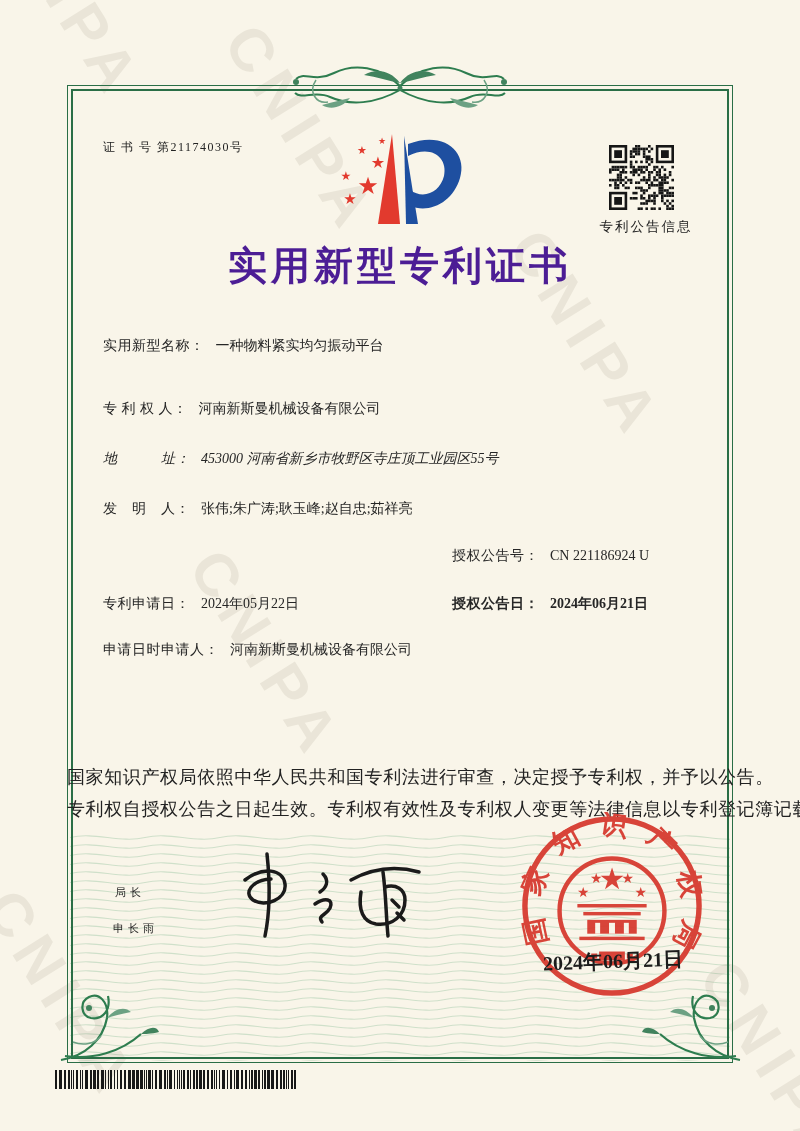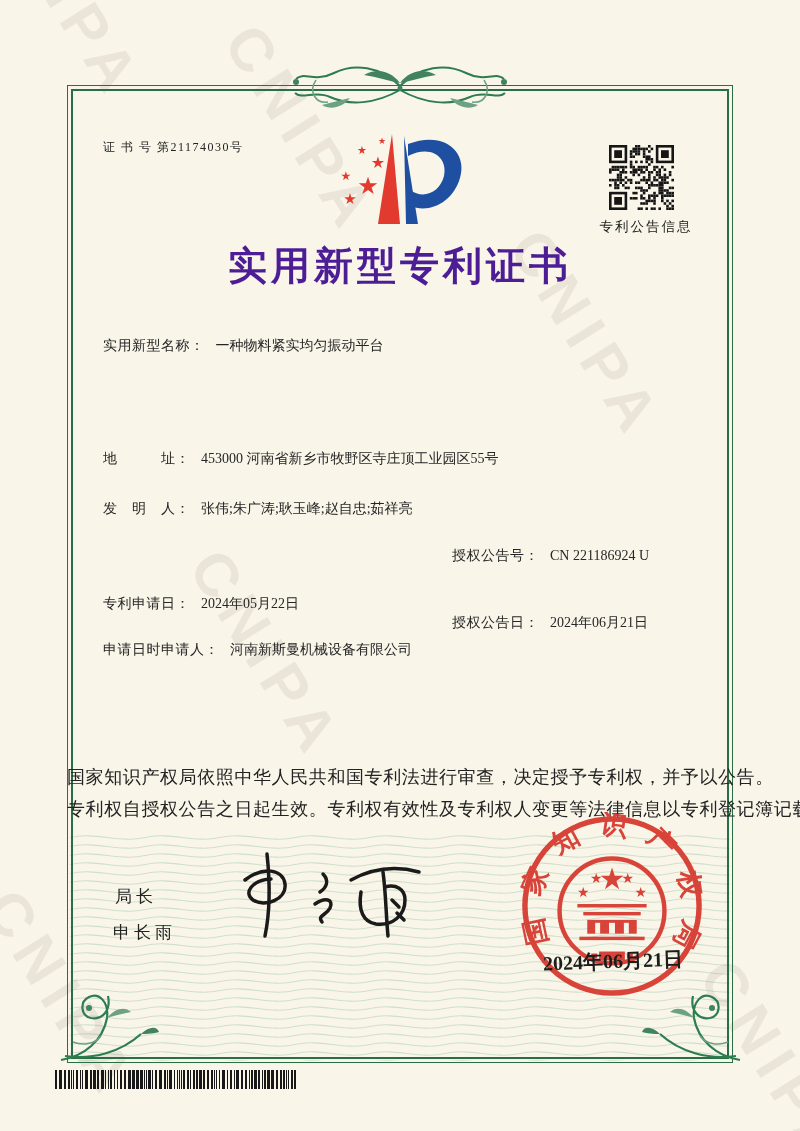--- a/index.html
+++ b/index.html
@@ -44,21 +44,21 @@
   .row { position:absolute; left:103px; font-size:14px; white-space:nowrap; }
   .row .lab { letter-spacing:0.5px; color:#262626; }
   .row .val { margin-left:11px; color:#262626; }
   .rcol { left:452px; }
   .body-par {
     position:absolute; left:67px; width:798px; text-align:left;
     font-size:18px; color:#222; letter-spacing:0.6px; white-space:nowrap;
   }
   .sig-label {
     position:absolute; font-family:"Liberation Sans", sans-serif;
-    font-size:17px; letter-spacing:4px; color:#222;
+    font-size:11px; letter-spacing:4px; color:#222;
   }
   .sig-svg { position:absolute; left:225px; top:842px; }
   .seal { position:absolute; left:518px; top:812px; opacity:0.93; }
   .seal-date {
     position:absolute; left:540px; top:948px; width:146px; text-align:center;
     font-size:20px; font-weight:bold; color:#1c1c1c; transform:rotate(-2deg);
     letter-spacing:0px;
   }
   .footer {
     position:absolute; left:0; top:1028px; width:100%; text-align:center;
@@ -369,33 +369,36 @@
       <rect x="59.800000000000004" y="62.400000000000006" width="2.6" height="2.6" fill="#161616"></rect>
       <rect x="62.400000000000006" y="62.400000000000006" width="2.6" height="2.6" fill="#161616"></rect>
     </svg>
   <div class="qr-caption">专利公告信息</div>
 
   <div class="title">实用新型专利证书</div>
 
   <div class="row" style="top:337px;">
     <span class="lab">实用新型名称：</span><span class="val">一种物料紧实均匀振动平台</span>
   </div>
-  <div class="row" style="top:450px;">
+  <div class="row" style="top:400px;">
+    <span class="lab">专 利 权 人：</span><span class="val">河南新斯曼机械设备有限公司</span>
+  </div>
+  <div class="row" style="top:450px;font-style:italic;">
     <span class="lab">地　　　址：</span><span class="val">453000 河南省新乡市牧野区寺庄顶工业园区55号</span>
   </div>
   <div class="row" style="top:500px;">
     <span class="lab">发　明　人：</span><span class="val">张伟;朱广涛;耿玉峰;赵自忠;茹祥亮</span>
   </div>
   <div class="row rcol" style="top:547px;">
     <span class="lab">授权公告号：</span><span class="val">CN 221186924 U</span>
   </div>
   <div class="row" style="top:595px;">
     <span class="lab">专利申请日：</span><span class="val">2024年05月22日</span>
   </div>
-  <div class="row rcol" style="top:614px;">
+  <div class="row rcol" style="top:595px;font-weight:bold;">
     <span class="lab">授权公告日：</span><span class="val">2024年06月21日</span>
   </div>
   <div class="row" style="top:641px;">
     <span class="lab">申请日时申请人：</span><span class="val">河南新斯曼机械设备有限公司</span>
   </div>
 
   <div class="body-par" style="top:765px;">国家知识产权局依照中华人民共和国专利法进行审查，决定授予专利权，并予以公告。</div>
   <div class="body-par" style="top:797px;">专利权自授权公告之日起生效。专利权有效性及专利权人变更等法律信息以专利登记簿记载为准。</div>
 
   <div class="sig-label" style="left:115px; top:885px;">局长</div>

